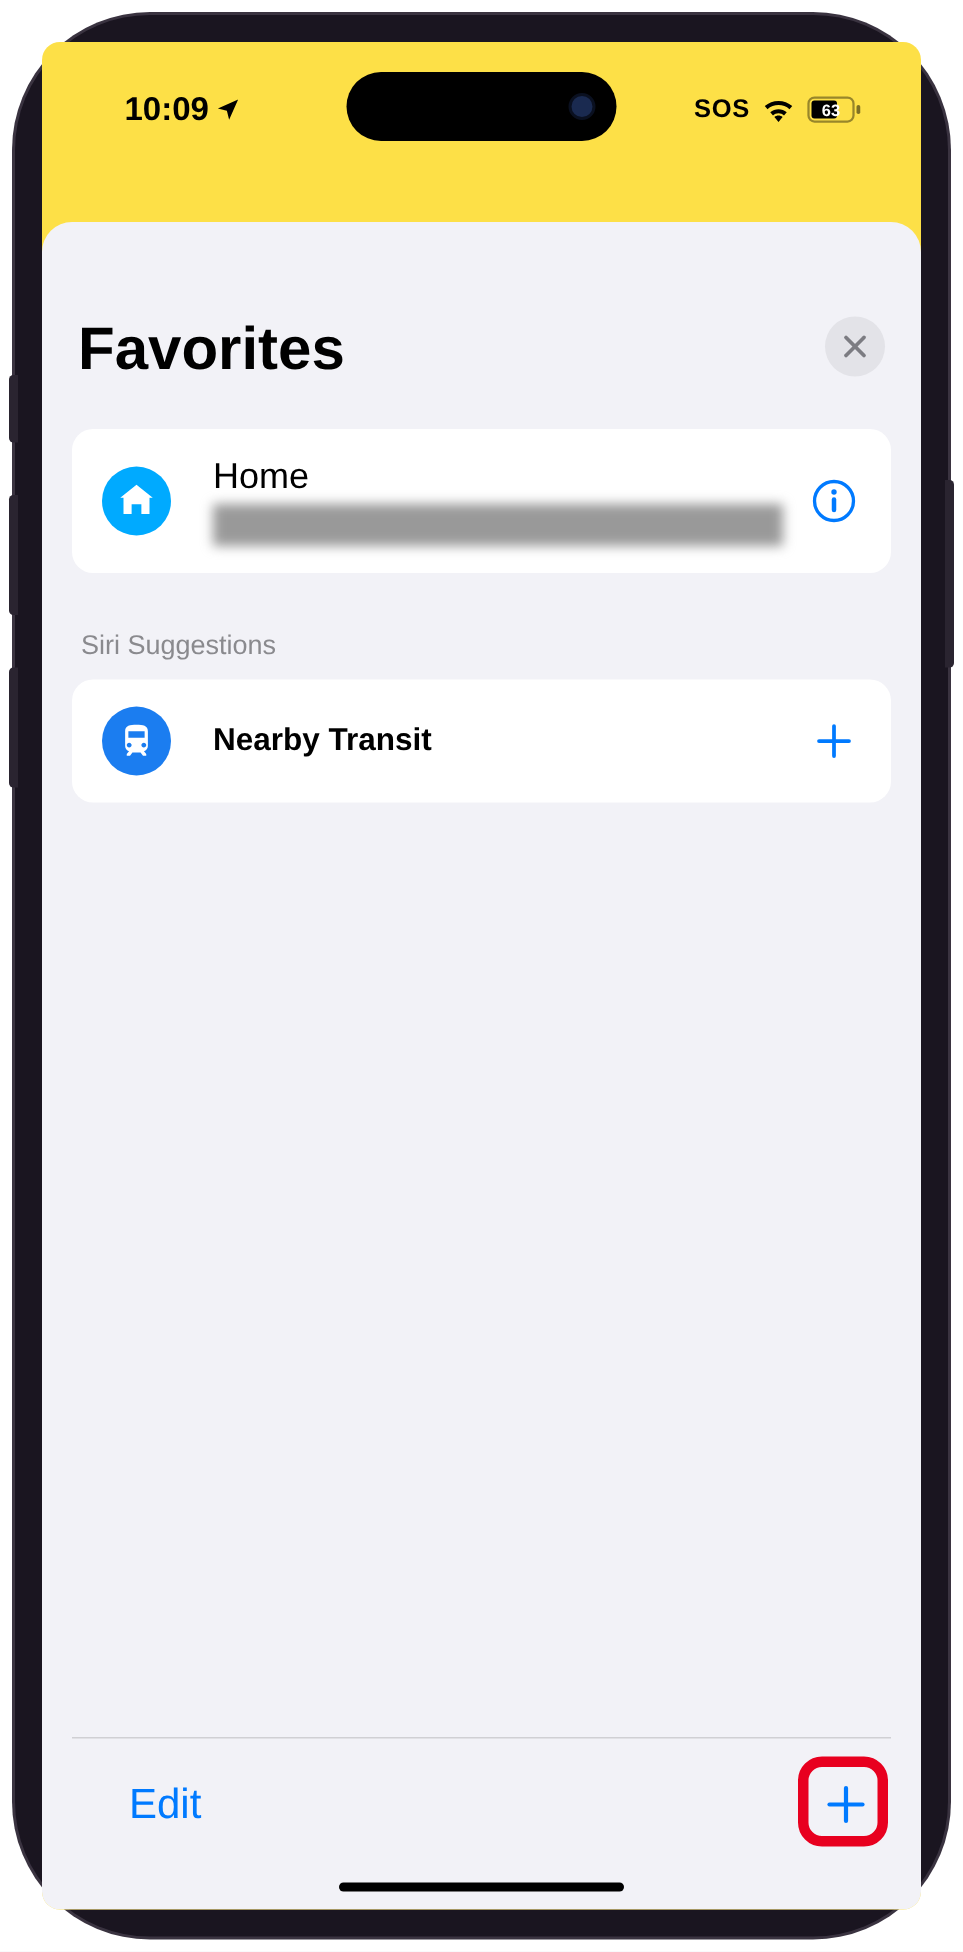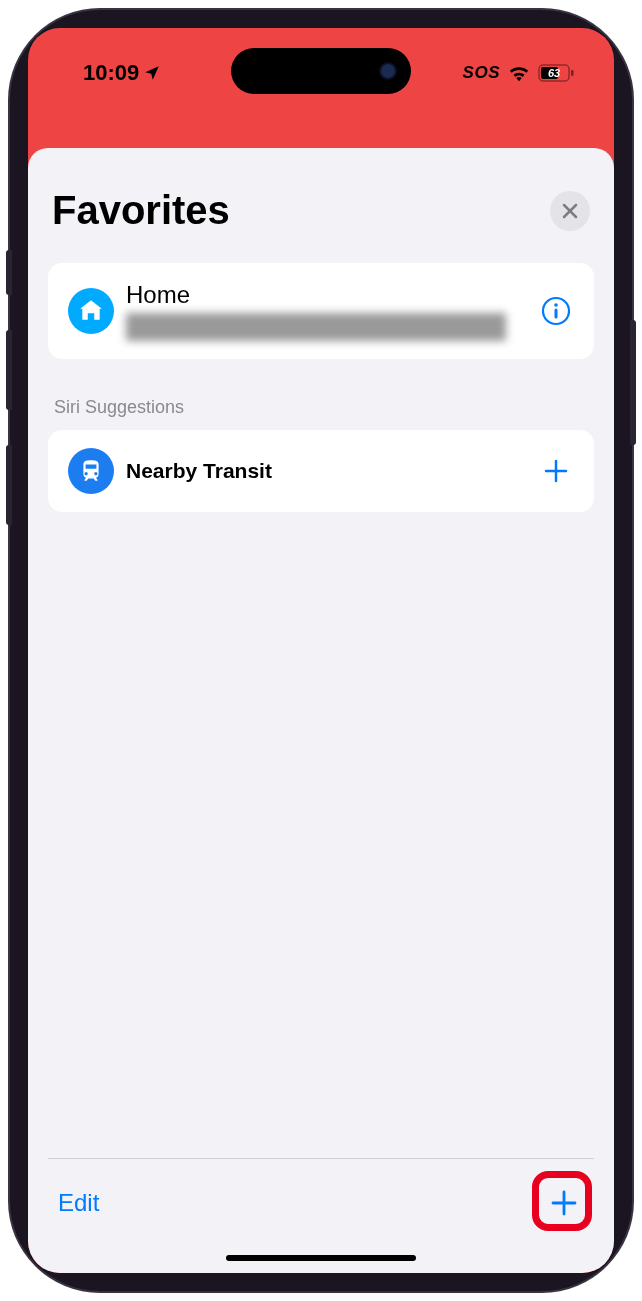--- a/index.html
+++ b/index.html
@@ -48,22 +48,22 @@
       top: 310px;
       width: 6px;
       height: 125px;
       background: #2a2430;
       border-radius: 0 3px 3px 0;
     }
     
     .screen {
       width: 100%;
       height: 100%;
-      background: #ef4444;
-      border-radius: 32px;
+      background: #fde047;
+      border-radius: 12px;
       overflow: hidden;
       position: relative;
     }
     
     .notch {
       position: absolute;
       top: 20px;
       left: 50%;
       transform: translateX(-50%);
       width: 180px;
@@ -100,21 +100,20 @@
       gap: 4px;
       font-size: 22px;
       margin-left: 15px;
     }
     
     .status-right {
       display: flex;
       align-items: center;
       gap: 8px;
       font-size: 17px;
-      font-style: italic;
     }
     
     .battery-icon {
       display: inline-flex;
       align-items: center;
     }
     
     .sheet {
       position: absolute;
       top: 120px;
@@ -124,23 +123,24 @@
       background: #f2f2f7;
       border-radius: 20px 20px 0 0;
       padding: 40px 20px 0;
       display: flex;
       flex-direction: column;
     }
     
     .sheet-header {
       display: flex;
       justify-content: space-between;
-      align-items: center;
+      align-items: flex-start;
       margin-bottom: 30px;
       padding: 0 4px;
+      margin-top: 23px;
     }
     
     .sheet-title {
       font-size: 40px;
       font-weight: 700;
       color: #000;
     }
     
     .close-button {
       width: 40px;
@@ -156,21 +156,21 @@
       color: #7c7c82;
       font-weight: 600;
     }
     
     .card {
       background: #fff;
       border-radius: 14px;
       padding: 18px 20px;
       display: flex;
       align-items: center;
-      gap: 12px;
+      gap: 28px;
       margin-bottom: 6px;
     }
     
     .icon-circle {
       width: 46px;
       height: 46px;
       border-radius: 50%;
       display: flex;
       align-items: center;
       justify-content: center;
@@ -230,24 +230,25 @@
       border-top: 1px solid #d0d0d4;
       padding: 24px 10px 50px;
       display: flex;
       justify-content: space-between;
       align-items: center;
       position: relative;
     }
     
     .edit-link {
       color: #007aff;
-      font-size: 24px;
+      font-size: 28px;
       background: none;
       border: none;
       cursor: pointer;
+      margin-left: 28px;
     }
     
     .add-button {
       width: 40px;
       height: 40px;
       background: none;
       border: none;
       cursor: pointer;
       display: flex;
       align-items: center;

